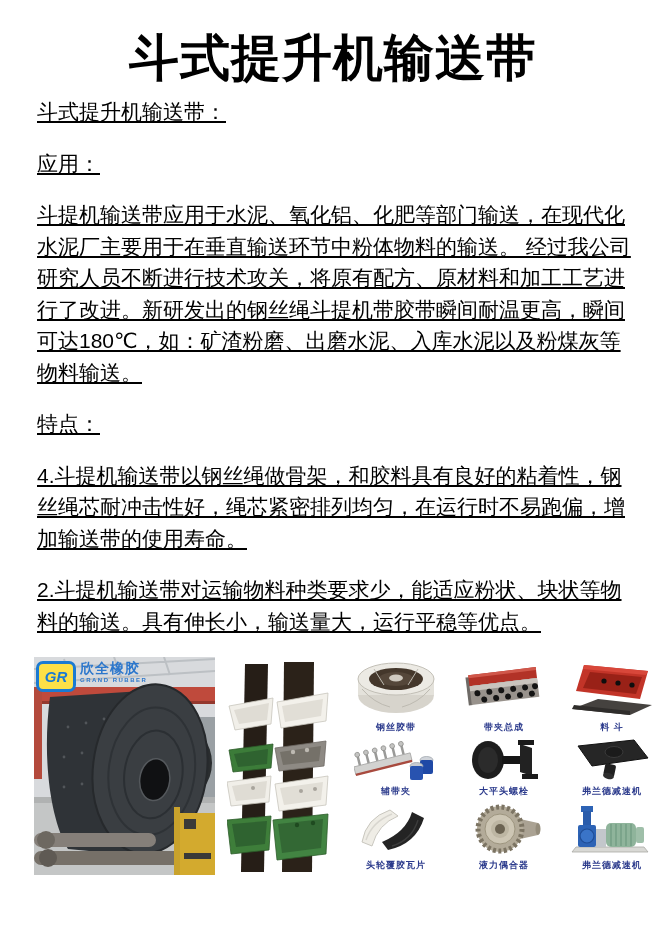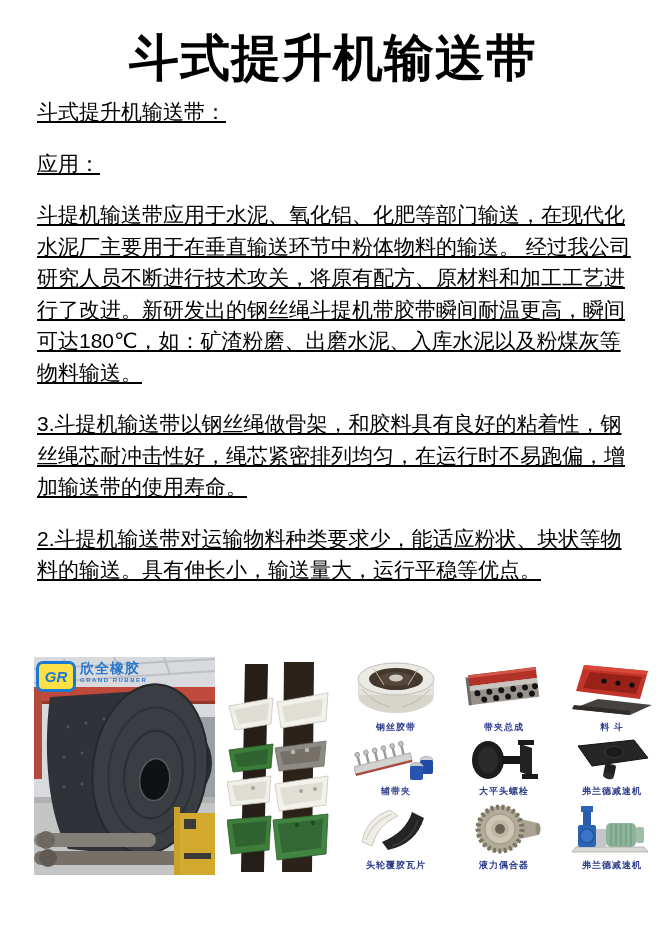--- a/index.html
+++ b/index.html
@@ -33,21 +33,22 @@
 <body>
 
 <div class="page">
 
   <h1 class="title">斗式提升机输送带</h1>
 
   <div class="body-text">
     <p>斗式提升机输送带：</p>
     <p>应用：</p>
     <p>斗提机输送带应用于水泥、氧化铝、化肥等部门输送，在现代化水泥厂主要用于在垂直输送环节中粉体物料的输送。 经过我公司研究人员不断进行技术攻关，将原有配方、原材料和加工工艺进行了改进。新研发出的钢丝绳斗提机带胶带瞬间耐温更高，瞬间可达180℃，如：矿渣粉磨、出磨水泥、入库水泥以及粉煤灰等物料输送。</p>
-    <p>3.斗提机输送带以钢丝绳做骨架，和胶料具有良好的粘着性，钢丝绳芯耐冲击性好，绳芯紧密排列均匀，在运行时不易跑偏，增加输送带的使用寿命。</p>
+    <p>特点：</p>
+    <p>4.斗提机输送带以钢丝绳做骨架，和胶料具有良好的粘着性，钢丝绳芯耐冲击性好，绳芯紧密排列均匀，在运行时不易跑偏，增加输送带的使用寿命。</p>
     <p>2.斗提机输送带对运输物料种类要求少，能适应粉状、块状等物料的输送。具有伸长小，输送量大，运行平稳等优点。</p>
   </div>
 
   <div class="gallery">
 
     <div class="photo photo-factory">
       <svg width="181" height="218" viewBox="0 0 181 218">
         <rect x="0" y="0" width="181" height="218" fill="#d8dadd"></rect>
         <path d="M0 12 L181 2 M0 26 L181 14 M30 2 L38 28 M80 0 L88 22 M130 0 L136 18" stroke="#bcc0c4" stroke-width="2" fill="none"></path>
         <rect x="0" y="30" width="181" height="14" fill="#bf4a3c"></rect>

